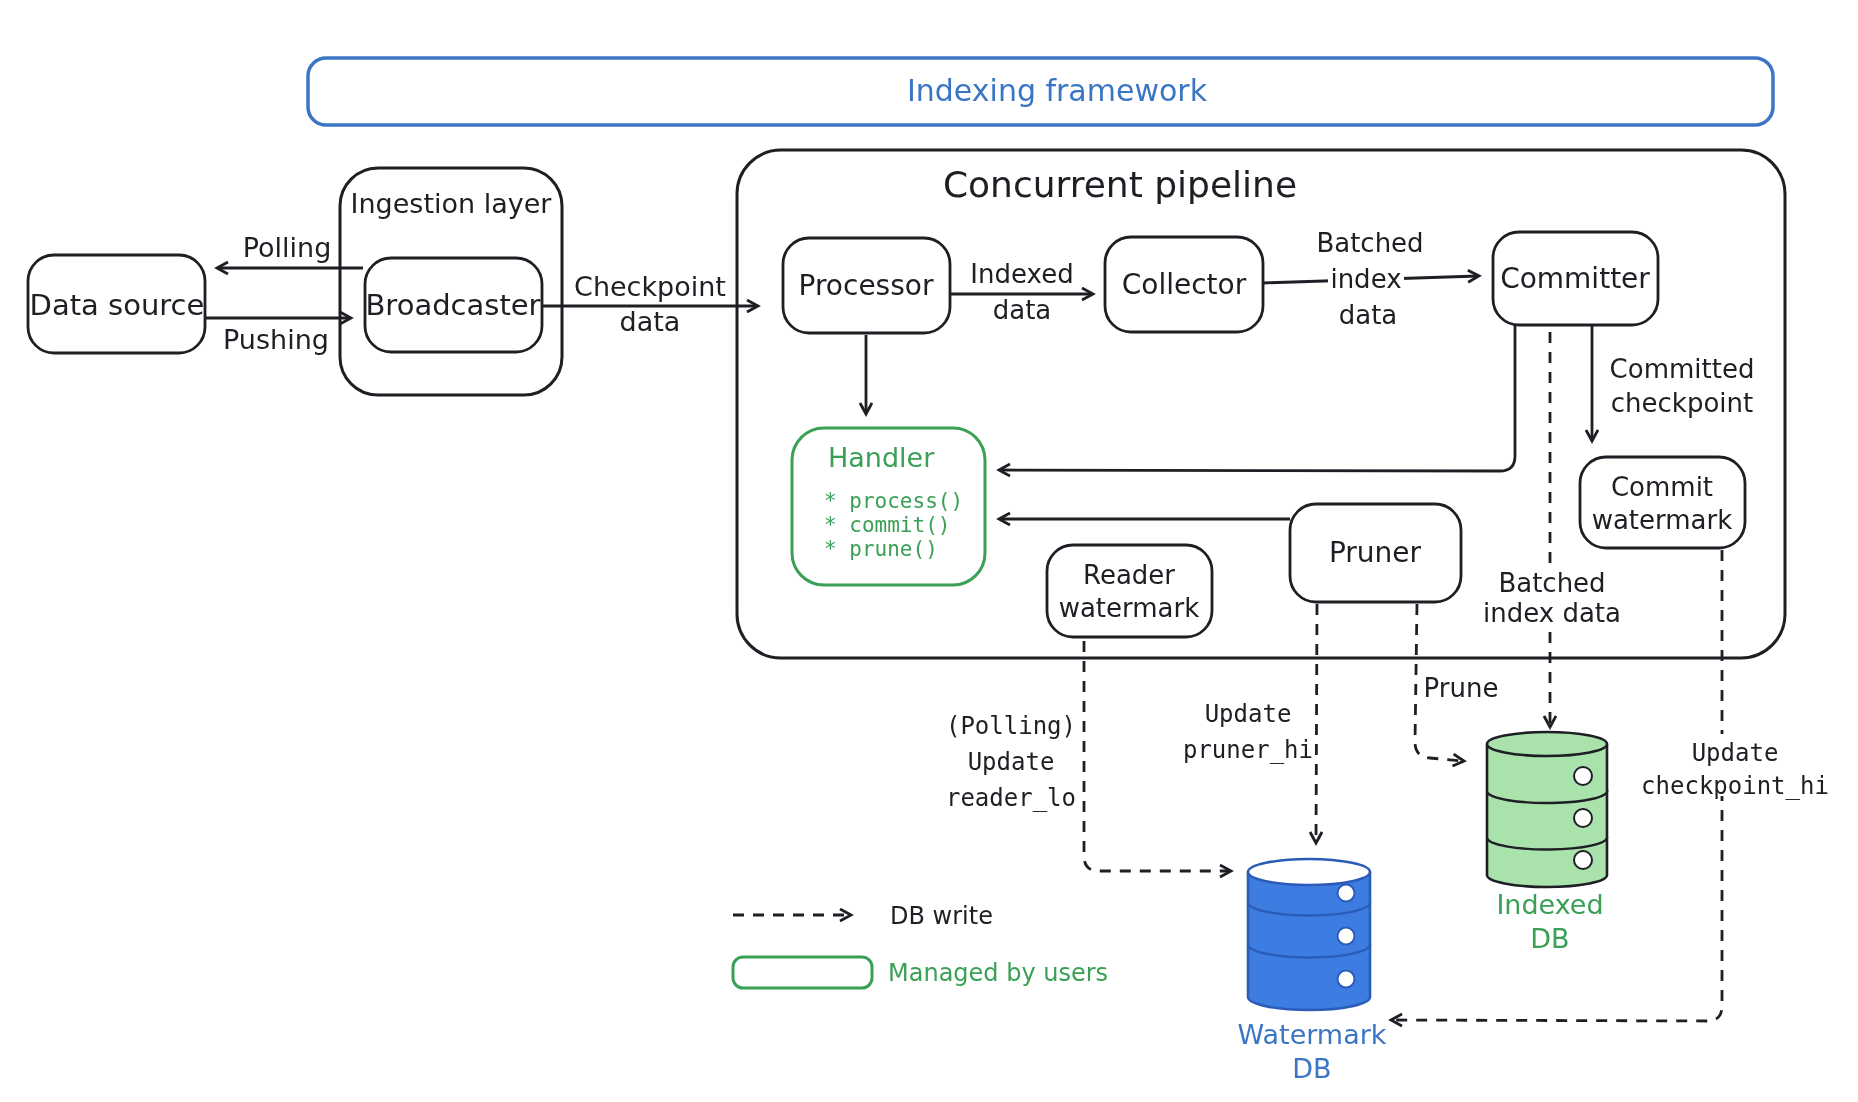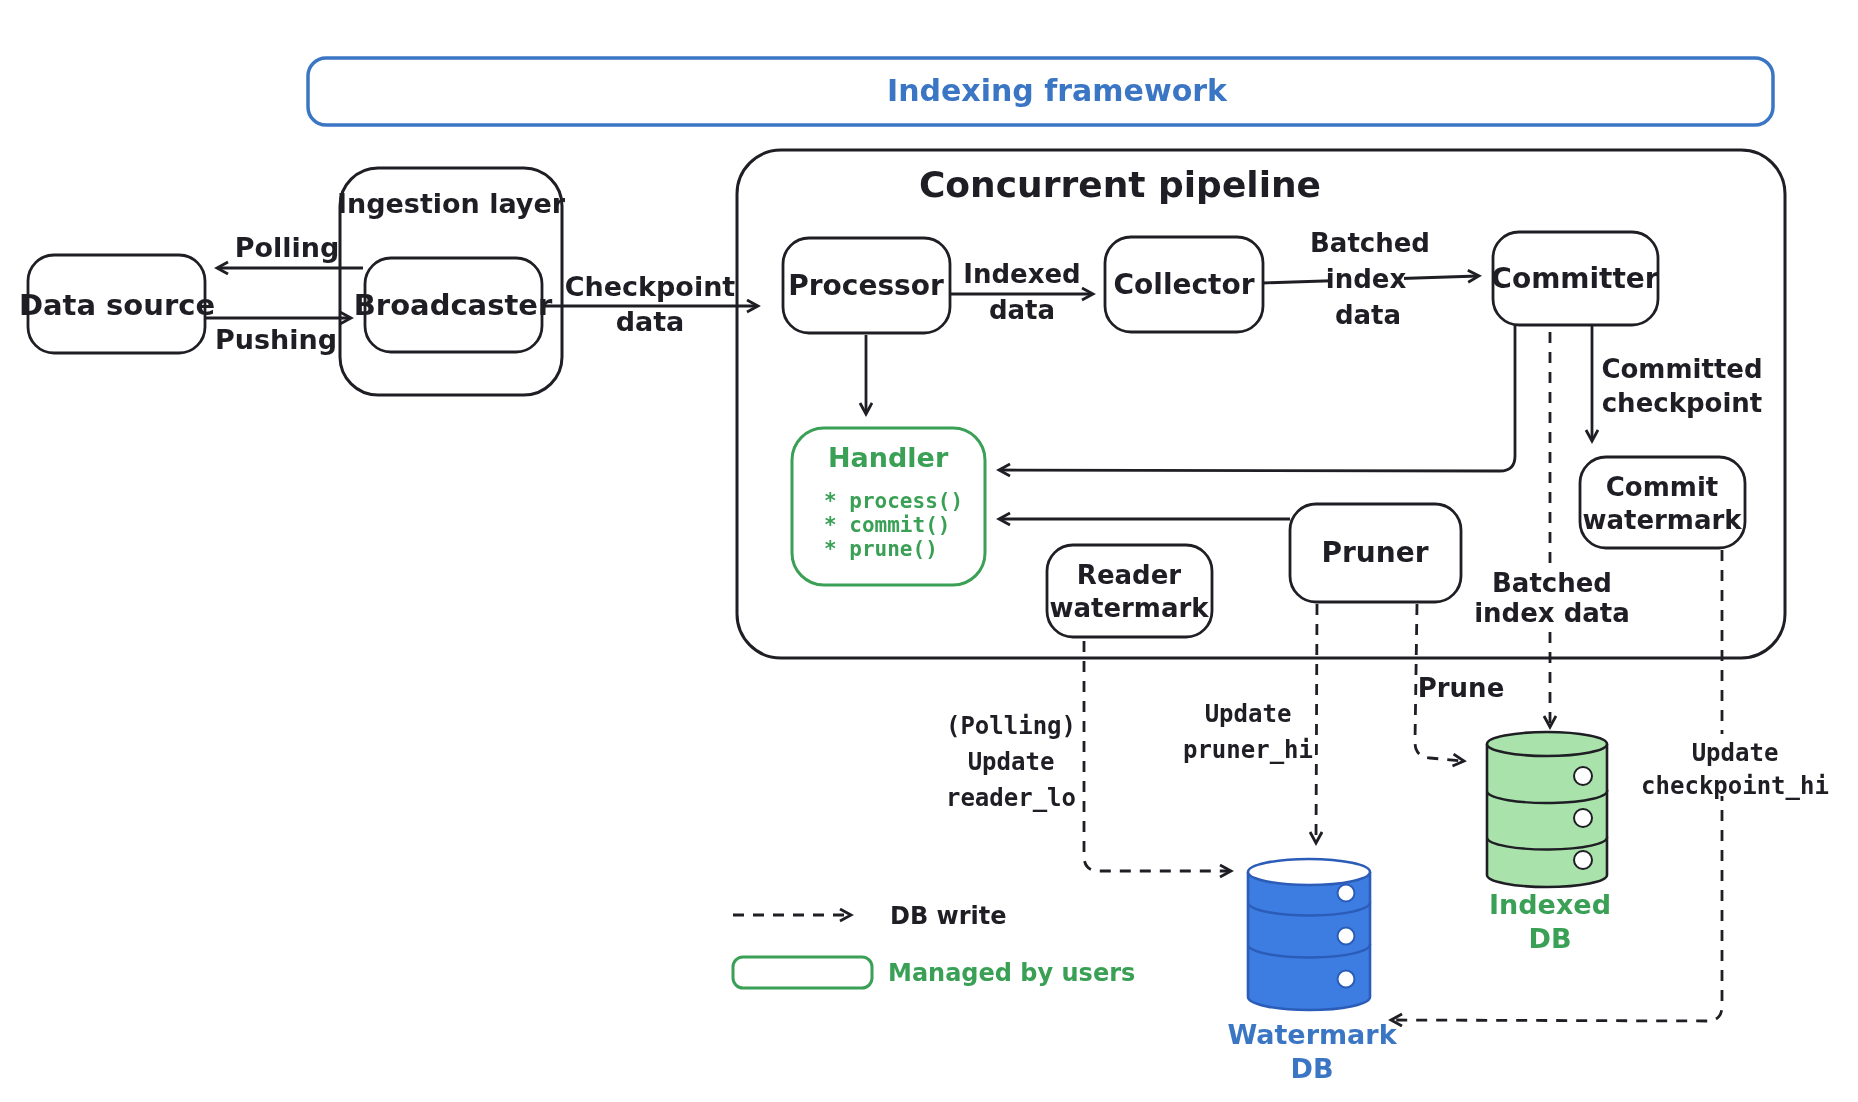--- a/index.html
+++ b/index.html
@@ -1,16 +1,16 @@
 <!DOCTYPE html>
 <html style="--c-ink: #1e1e24; --c-blue: #3b76c5; --c-blue_db_fill: #3d7de2; --c-blue_db_stroke: #2a5cb8; --c-green: #3aa055; --c-green_db_fill: #a9e3ab;"><head>
 <meta charset="utf-8">
 <style>
   html,body{margin:0;padding:0;background:#ffffff;}
-  .stage{width:1858px;height:1102px;position:relative;background:#fff;overflow:hidden;font-weight:bold;}
+  .stage{width:1858px;height:1102px;position:relative;background:#fff;overflow:hidden;}
   svg{display:block;}
   text{user-select:none;}
   .hand{font-family:"DejaVu Sans",sans-serif;fill:var(--c-ink);}
   .mono{font-family:"DejaVu Sans Mono",monospace;fill:var(--c-ink);}
   .blue-t{fill:var(--c-blue);}
   .green-t{fill:var(--c-green);}
   .node{fill:#ffffff;stroke:var(--c-ink);stroke-width:2.8;}
   .container{fill:none;stroke:var(--c-ink);stroke-width:3;}
   .banner{fill:#ffffff;stroke:var(--c-blue);stroke-width:3.5;}
   .edge{fill:none;stroke:var(--c-ink);stroke-width:2.8;}

